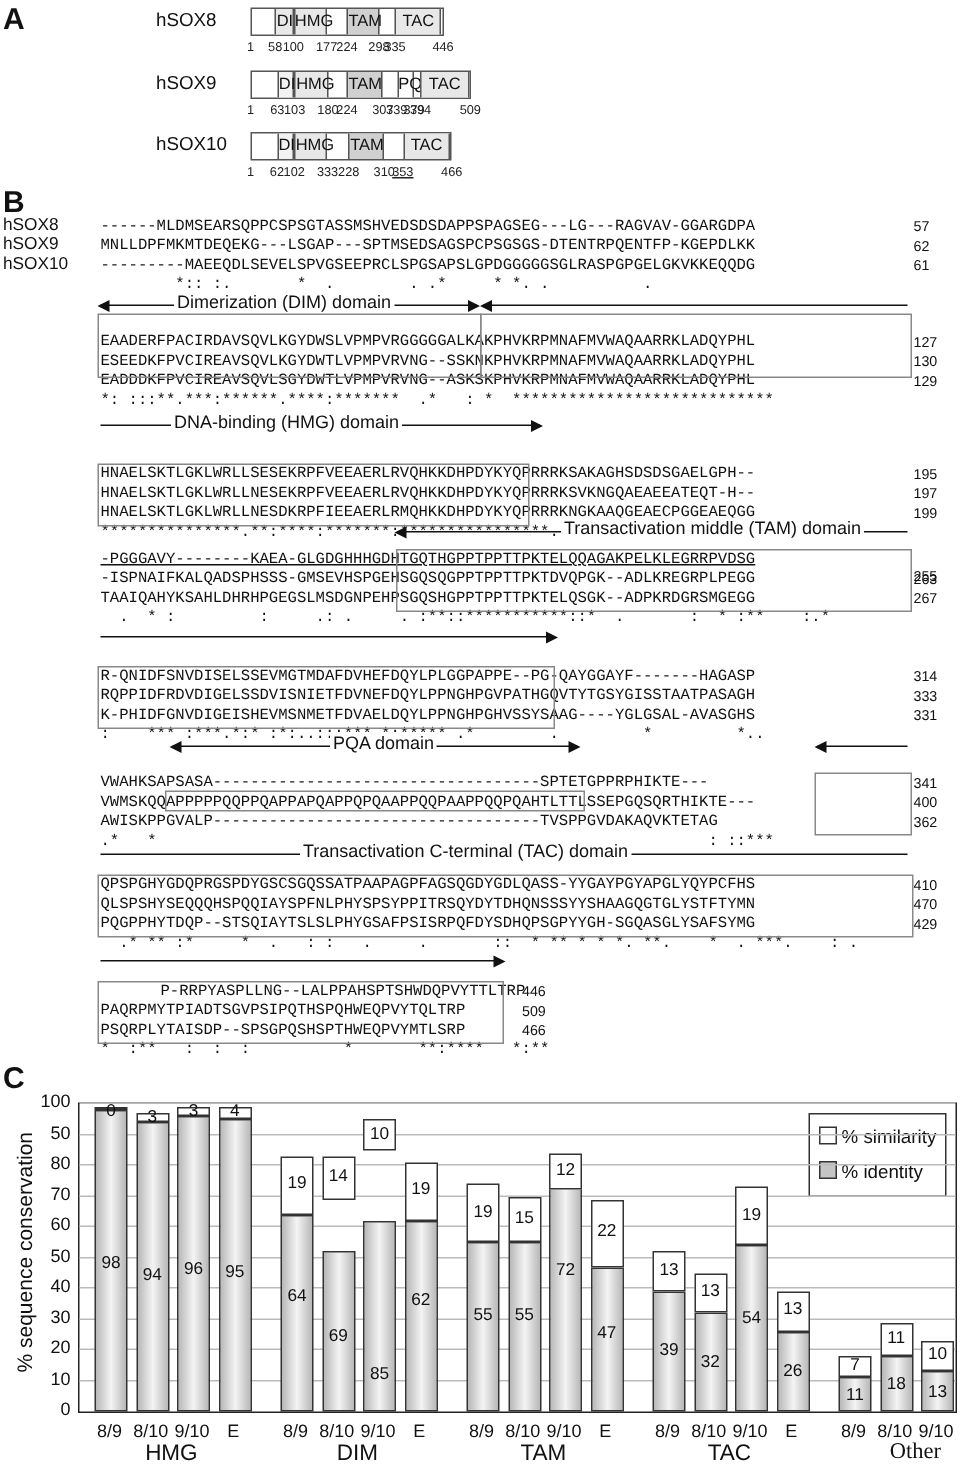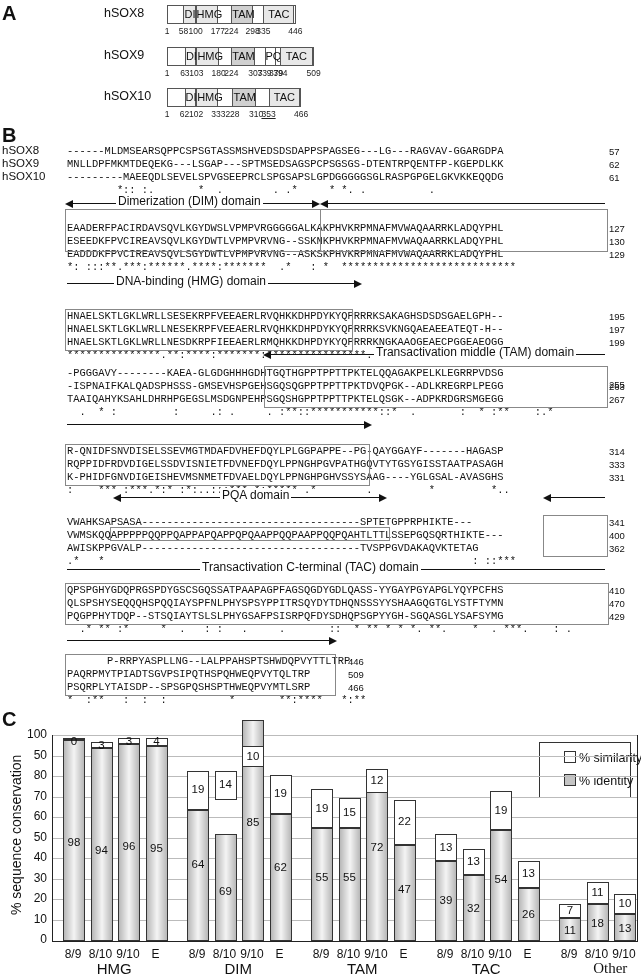--- a/index.html
+++ b/index.html
@@ -28,21 +28,21 @@
   .plot{position:absolute;left:52px;top:735px;width:586px;height:207px;border:1px solid #222;box-sizing:border-box;background:#fff;}
   .grid{position:absolute;left:0;width:100%;height:0;border-top:1px solid #bbb;}
   .ytick{position:absolute;font-size:12px;width:30px;text-align:right;}
   .cbar{position:absolute;bottom:0;width:22px;}
   .seg-id{position:absolute;left:0;width:100%;bottom:0;border:1.5px solid #333;box-sizing:border-box;background:linear-gradient(to right,#b8b8b8,#f4f4f4 50%,#b8b8b8);}
   .seg-sim{position:absolute;left:0;width:100%;border:1.5px solid #333;box-sizing:border-box;background:#fff;}
   .vlab{position:absolute;left:0;width:100%;text-align:center;font-size:11.5px;}
   .xlab{position:absolute;font-size:12px;transform:translateX(-50%);}
   .glab{position:absolute;font-size:15px;transform:translateX(-50%);}
   .legend{position:absolute;border:1px solid #333;background:#fff;width:90px;height:54px;}
-  .legitem{position:absolute;left:24px;font-size:12.5px;white-space:nowrap;}
+  .legitem{position:absolute;left:6px;font-size:12.5px;white-space:nowrap;}
   .swatch{display:inline-block;width:10px;height:10px;border:1px solid #333;vertical-align:-1px;margin-right:3px;}
   .ylabel{position:absolute;font-size:14px;transform:rotate(-90deg);transform-origin:left top;white-space:nowrap;}
 </style>
 </head>
 <body>
 
 <div class="panel-letter" style="left:2px;top:2px;">A</div>
 <div class="panel-letter" style="left:2px;top:124px;">B</div>
 <div class="panel-letter" style="left:2px;top:708px;">C</div>
 
@@ -115,21 +115,21 @@
     <div class="seq" style="left: 67px; top: 248px;">EADDDKFPVCIREAVSQVLSGYDWTLVPMPVRVNG--ASKSKPHVKRPMNAFMVWAQAARRKLADQYPHL</div>
     <div class="num" style="left: 609px; top: 249px;">129</div>
     <div class="cons" style="left: 67px; top: 261px;">*: :::**.***:******.****:*******  .*   : *  ****************************</div>
     <div class="seq" style="left: 67px; top: 310px;">HNAELSKTLGKLWRLLSESEKRPFVEEAERLRVQHKKDHPDYKYQPRRRKSAKAGHSDSDSGAELGPH--</div>
     <div class="num" style="left: 609px; top: 311px;">195</div>
     <div class="seq" style="left: 67px; top: 323px;">HNAELSKTLGKLWRLLNESEKRPFVEEAERLRVQHKKDHPDYKYQPRRRKSVKNGQAEAEEATEQT-H--</div>
     <div class="num" style="left: 609px; top: 324px;">197</div>
     <div class="seq" style="left: 67px; top: 336px;">HNAELSKTLGKLWRLLNESDKRPFIEEAERLRMQHKKDHPDYKYQPRRRKNGKAAQGEAECPGGEAEQGG</div>
     <div class="num" style="left: 609px; top: 337px;">199</div>
     <div class="cons" style="left: 67px; top: 349px;">***************.**:****:*******:****************. *  .:.:::          :</div>
-    <div class="seq" style="left: 67px; top: 367px;">-PGGGAVY--------KAEA-GLGDGHHHGDHTGQTHGPPTPPTTPKTELQQAGAKPELKLEGRRPVDSG</div>
+    <div class="seq" style="left: 67px; top: 367px; text-decoration: underline;">-PGGGAVY--------KAEA-GLGDGHHHGDHTGQTHGPPTPPTTPKTELQQAGAKPELKLEGRRPVDSG</div>
     <div class="num" style="left: 609px; top: 368px; margin-top: 11px;">255</div>
     <div class="seq" style="left: 67px; top: 380px;">-ISPNAIFKALQADSPHSSS-GMSEVHSPGEHSGQSQGPPTPPTTPKTDVQPGK--ADLKREGRPLPEGG</div>
     <div class="num" style="left: 609px; top: 381px;">263</div>
     <div class="seq" style="left: 67px; top: 393px;">TAAIQAHYKSAHLDHRHPGEGSLMSDGNPEHPSGQSHGPPTPPTTPKTELQSGK--ADPKRDGRSMGEGG</div>
     <div class="num" style="left: 609px; top: 394px;">267</div>
     <div class="cons" style="left: 67px; top: 406px;">  .  * :         :     .: .     . :**::***********::*  .       :  * :**    :.*</div>
     <div class="seq" style="left: 67px; top: 445px;">R-QNIDFSNVDISELSSEVMGTMDAFDVHEFDQYLPLGGPAPPE--PG-QAYGGAYF-------HAGASP</div>
     <div class="num" style="left: 609px; top: 446px;">314</div>
     <div class="seq" style="left: 67px; top: 458px;">RQPPIDFRDVDIGELSSDVISNIETFDVNEFDQYLPPNGHPGVPATHGQVTYTGSYGISSTAATPASAGH</div>
     <div class="num" style="left: 609px; top: 459px;">333</div>
@@ -263,21 +263,21 @@
     </div>
     <div class="cbar" style="left: 161.5px; height: 170.15px;">
       <div class="seg-id" style="height: 107px;">
         <div class="vlab" style="top: 50.435px;">69</div>
       </div>
       <div class="seg-sim" style="bottom: 141.45px; height: 28.7px;">
         <div class="vlab" style="top: 6.35px;">14</div>
       </div>
     </div>
     <div class="cbar" style="left: 189px; height: 194.75px;">
-      <div class="seg-id" style="height: 221px;">
+      <div class="seg-id" style="height: 127px;">
         <div class="vlab" style="top: 95px;">85</div>
       </div>
       <div class="seg-sim" style="bottom: 174.25px; height: 20.5px;">
         <div class="vlab" style="top: 2.25px;">10</div>
       </div>
     </div>
     <div class="cbar" style="left: 216.5px; height: 166.05px;">
       <div class="seg-id" style="height: 127.1px;">
         <div class="vlab" style="top: 46.13px;">62</div>
       </div>

